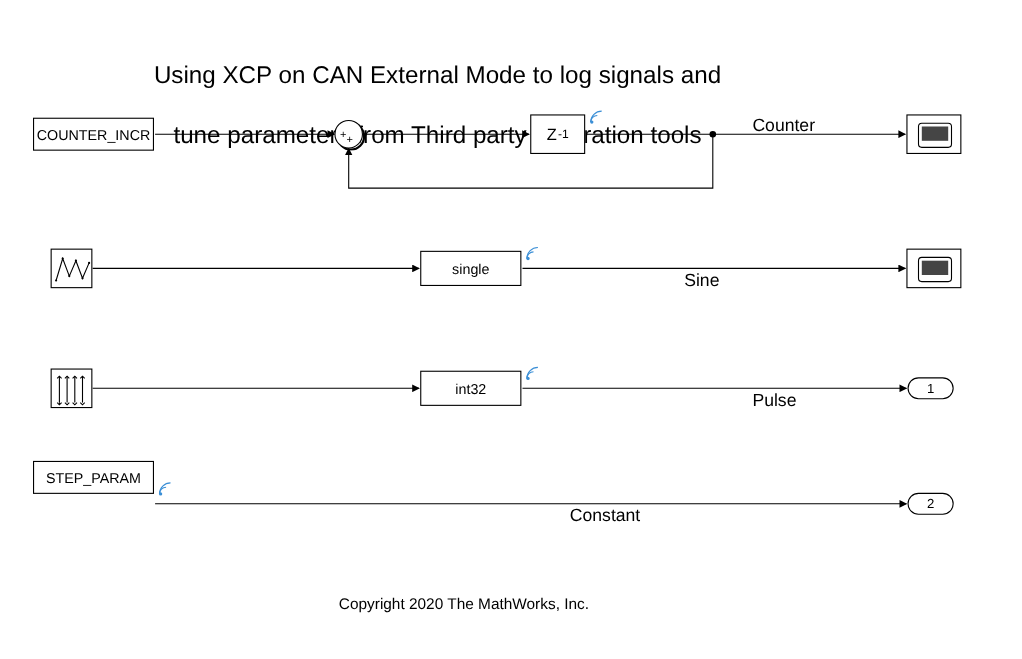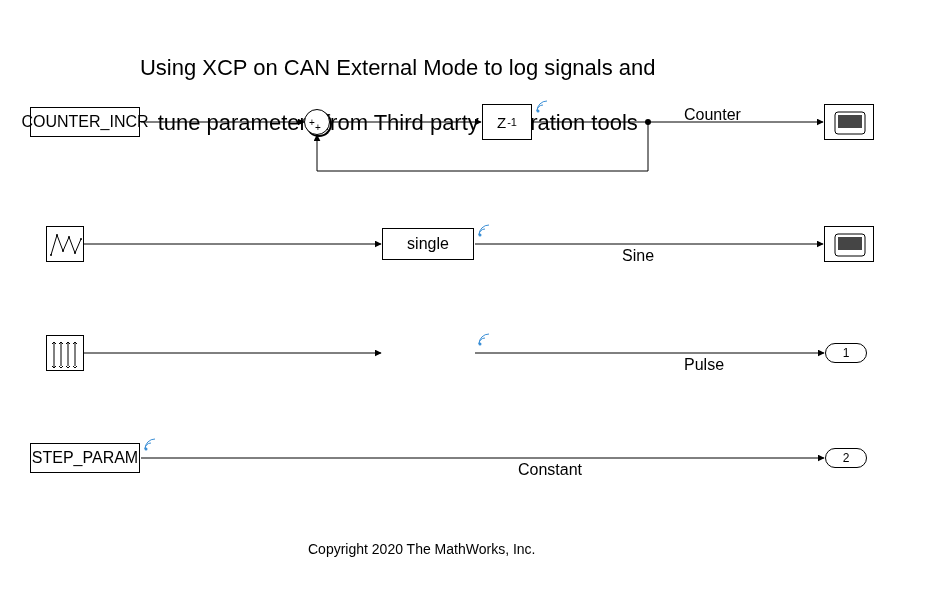--- a/index.html
+++ b/index.html
@@ -41,21 +41,21 @@
     border-bottom: 2px solid #000;
     box-sizing: border-box;
     z-index: -1;
   }
   .block-label {
     position: absolute;
     left: 0; right: 0; top: 0; bottom: 0;
     display: flex;
     align-items: center;
     justify-content: center;
-    font-size: 16px;
+    font-size: 13px;
     white-space: nowrap;
   }
   .sig-label {
     position: absolute;
     font-size: 16px;
   }
   .outport {
     position: absolute;
     background: #fff;
   }
@@ -204,33 +204,36 @@
         <line x1="21" y1="6" x2="21" y2="30"></line>
           <polyline points="19,8 21,6 23,8" fill="none"></polyline>
         <polyline points="19,30 21,32 23,30" fill="none"></polyline>
         <line x1="28" y1="6" x2="28" y2="30"></line>
           <polyline points="26,8 28,6 30,8" fill="none"></polyline>
         <polyline points="26,30 28,32 30,30" fill="none"></polyline>
       </g>
     </svg>
   </div>
 
+  <div class="block shadow" style="left:382px; top:337px; width:92px; height:32px;">
+    <span class="block-label">int32</span>
+  </div>
   <svg class="wifi" style="left:478px; top:333px;">
     <path d="M1 11 A10 10 0 0 1 11 1" fill="none" stroke="#3b8fd6" stroke-width="1"></path>
     <path d="M1 11 A6 6 0 0 1 7 5" fill="none" stroke="#3b8fd6" stroke-width="1"></path>
     <circle cx="2" cy="11" r="1.5" fill="#3b8fd6"></circle>
   </svg>
 
   <div class="outport" style="left:825px; top:343px; width:42px; height:20px;">
     <div class="outport-frame">1</div>
   </div>
 
   <div class="sig-label" style="left:684px; top:356px;">Pulse</div>
 
-  <div class="block shadow" style="left:30px; top:443px; width:110px; height:30px;text-align:center;">
+  <div class="block shadow" style="left:30px; top:419px; width:110px; height:30px;text-align:center;">
     <span class="block-label">STEP_PARAM</span>
   </div>
   <svg class="wifi" style="left:144px; top:438px;">
     <path d="M1 11 A10 10 0 0 1 11 1" fill="none" stroke="#3b8fd6" stroke-width="1"></path>
     <path d="M1 11 A6 6 0 0 1 7 5" fill="none" stroke="#3b8fd6" stroke-width="1"></path>
     <circle cx="2" cy="11" r="1.5" fill="#3b8fd6"></circle>
   </svg>
 
   <div class="outport" style="left:825px; top:448px; width:42px; height:20px;">
     <div class="outport-frame">2</div>

